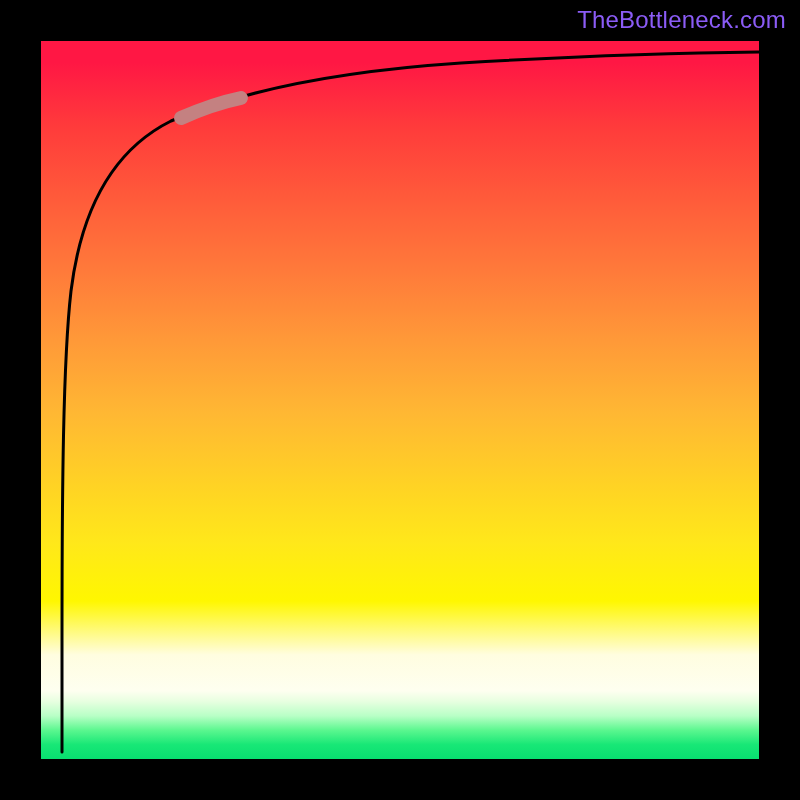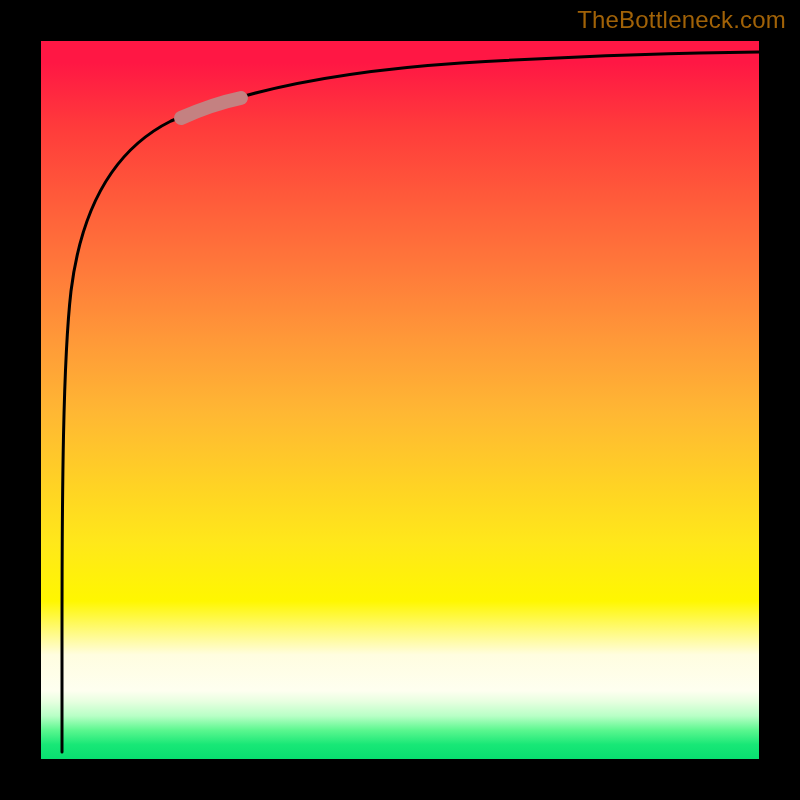--- a/index.html
+++ b/index.html
@@ -14,21 +14,21 @@
   .stage {
     position: relative;
     width: 800px;
     height: 800px;
   }
   .attribution {
     position: absolute;
     top: 6px;
     right: 14px;
     font-size: 24px;
-    color: #a16207;
+    color: #8b5cf6;
     letter-spacing: 0.2px;
     user-select: none;
   }
   .frame {
     position: absolute;
     left: 41px;
     top: 41px;
     width: 718px;
     height: 718px;
     background: #000;

